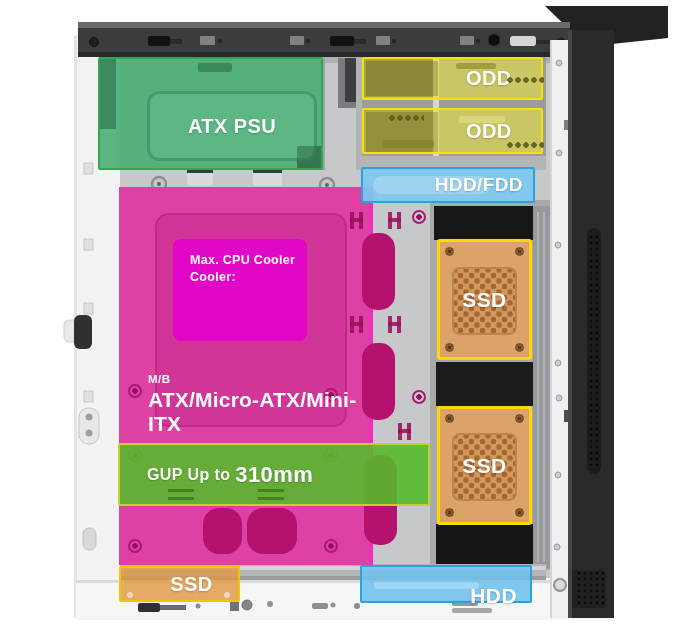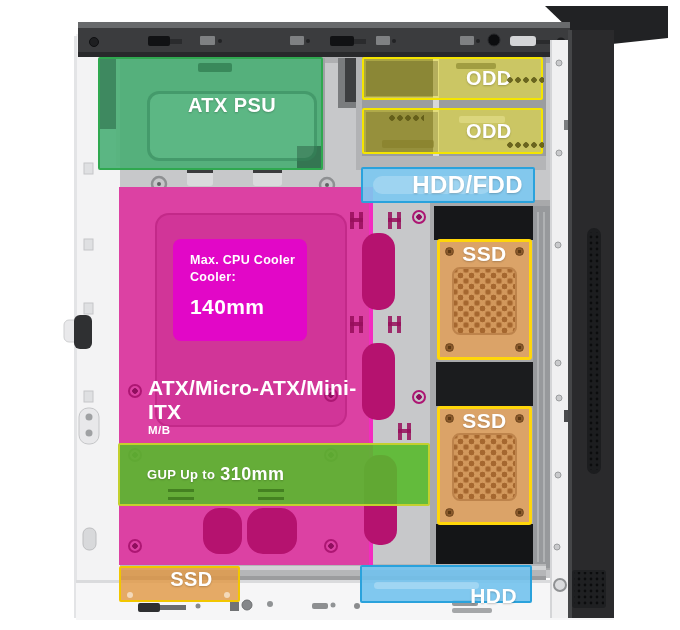--- a/index.html
+++ b/index.html
@@ -1,20 +1,20 @@
 <!DOCTYPE html>
 <html><head>
 <meta charset="utf-8">
 <style>
   html,body{margin:0;padding:0;background:#fff;}
   .stage{position:relative;width:680px;height:630px;background:#fff;overflow:hidden;
          font-family:"Liberation Sans",sans-serif;}
   .abs{position:absolute;box-sizing:border-box;}
   .lbl{font-weight:700;color:#fff;text-shadow:0 1px 2px rgba(0,0,0,.22);letter-spacing:.4px;white-space:nowrap;}
-  .flexc{display:flex;justify-content:center;}
+  .flexc{display:flex;align-items:center;justify-content:center;}
   .flexl{display:flex;align-items:center;}
   
   .tray{background:#dc41a3;border-right:4px solid #f32cc0;}
   .tray-panel{background:#d13598;border:2px solid rgba(170,20,110,.35);border-radius:14px;}
   .cutout{background:#b5126f;border-radius:15px;}
   .pill{background:#b5126f;border-radius:16px;}
   .cpu-box{background:#e207c7;border-radius:8px;padding:13px 8px 0 17px;color:#fff;}
   .cpu-sm{font-size:12.5px;font-weight:700;line-height:17px;letter-spacing:.3px;}
   .cpu-val{font-size:21px;font-weight:700;margin-top:9px;letter-spacing:.4px;}
   .tie{width:13px;height:17px;border-left:4px solid rgba(150,14,90,.85);border-right:4px solid rgba(150,14,90,.85);}
@@ -196,35 +196,34 @@
     <div class="abs mscrew" style="left:9px;top:261px"></div>
     <div class="abs mscrew" style="left:205px;top:261px"></div>
     <div class="abs mscrew" style="left:9px;top:352px"></div>
     <div class="abs mscrew" style="left:205px;top:352px"></div>
     <div class="abs mscrew" style="left:293px;top:23px"></div>
     <div class="abs mscrew" style="left:293px;top:203px"></div>
 
     <div class="abs cpu-box" style="left:54px;top:52px;width:134px;height:102px">
       <div class="cpu-sm">Max. CPU Cooler</div>
       <div class="cpu-sm">Cooler:</div>
-      <div class="cpu-val">140mm</div>
     </div>
 
     <div class="abs" style="left:29px;top:186px;color:#fff">
+      <div style="font-size:11.5px;font-weight:700;letter-spacing:.5px">M/B</div>
       <div style="font-size:21px;font-weight:700;letter-spacing:.2px;margin-top:3px">ATX/Micro-ATX/Mini-ITX</div>
-      <div style="font-size:11.5px;font-weight:700;letter-spacing:.5px">M/B</div>
     </div>
   </div>
 
   <div class="abs ov ov-gpu" style="left:118px;top:443px;width:312px;height:63px">
     <div class="abs gtie" style="left:48px;top:44px"></div>
     <div class="abs gtie" style="left:138px;top:44px"></div>
     <div class="abs flexl" style="left:27px;top:0;height:100%">
-      <span class="lbl" style="font-size:13px">GUP Up to </span>
-      <span class="lbl" style="font-size:18px;margin-left:5px">310mm</span>
+      <span class="lbl" style="font-size:16px">GUP Up to </span>
+      <span class="lbl" style="font-size:22px;margin-left:5px">310mm</span>
     </div>
   </div>
 
   <div class="abs ov ov-green" style="left:98px;top:57px;width:225px;height:113px">
     <div class="abs" style="left:0;top:0;width:16px;height:70px;background:rgba(20,70,45,.4)"></div>
     <div class="abs" style="left:98px;top:4px;width:34px;height:9px;background:rgba(25,90,50,.45);border-radius:2px"></div>
     <div class="abs" style="left:197px;top:87px;width:24px;height:22px;background:rgba(20,60,40,.5)"></div>
     <div class="abs psu-open flexc" style="left:47px;top:32px;width:170px;height:70px">
       <span class="lbl" style="font-size:20px">ATX PSU</span>
     </div>
@@ -246,21 +245,21 @@
     <div class="abs" style="left:95px;top:6px;width:46px;height:7px;background:rgba(235,230,150,.5);border-radius:2px"></div>
     <div class="abs flexl" style="left:102px;top:0;height:100%">
       <span class="lbl" style="font-size:20px">ODD</span>
     </div>
     <div class="abs odots" style="left:142px;top:31px;width:38px;height:8px"></div>
   </div>
 
   <div class="abs ov ov-blue" style="left:361px;top:167px;width:174px;height:36px">
     <div class="abs" style="left:10px;top:7px;width:118px;height:18px;background:rgba(255,255,255,.22);border-radius:9px"></div>
     <div class="abs flexl" style="right:10px;top:0;height:100%">
-      <span class="lbl" style="font-size:24px">HDD/FDD</span>
+      <span class="lbl" style="font-size:19px">HDD/FDD</span>
     </div>
   </div>
 
   <div class="abs ov ov-ssd" style="left:437px;top:239px;width:95px;height:121px">
     <div class="abs sscrew" style="left:5px;top:5px"></div>
     <div class="abs sscrew" style="right:5px;top:5px"></div>
     <div class="abs sscrew" style="left:5px;bottom:5px"></div>
     <div class="abs sscrew" style="right:5px;bottom:5px"></div>
     <div class="abs ssd-holes" style="left:12px;top:25px;width:65px;height:68px"></div>
     <div class="abs flexc" style="left:0;top:0;width:100%;height:100%">

